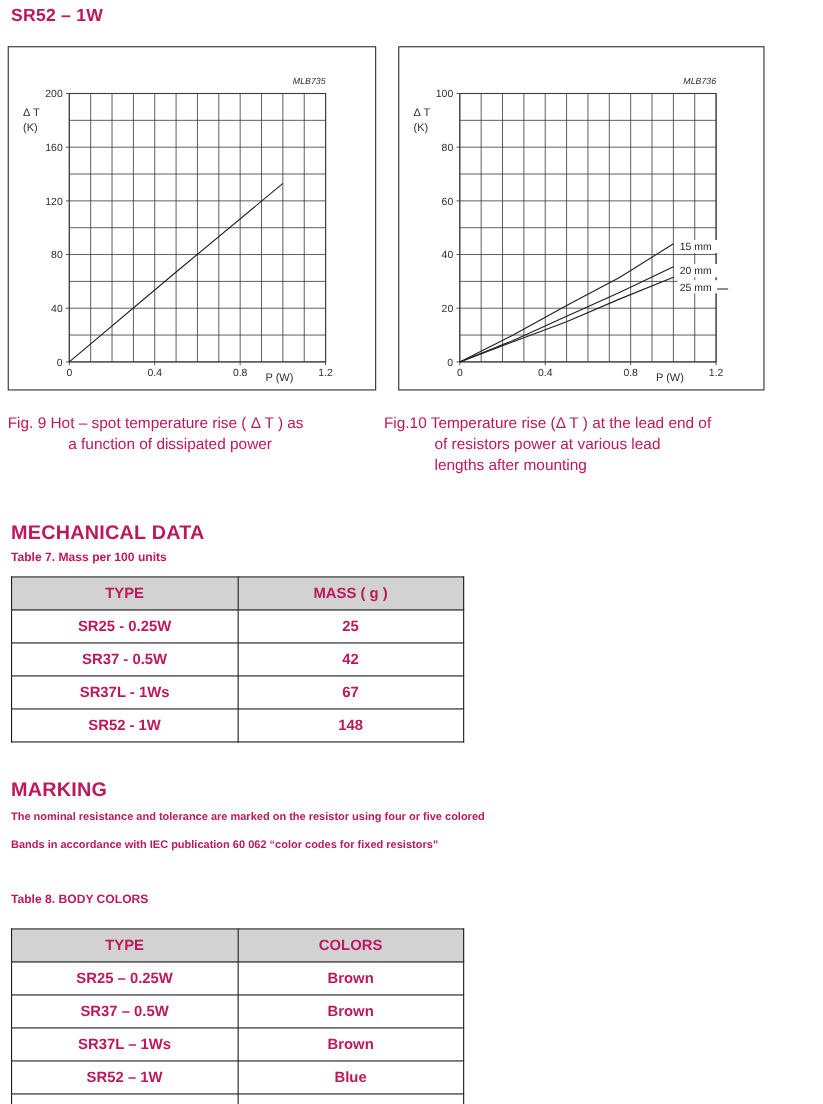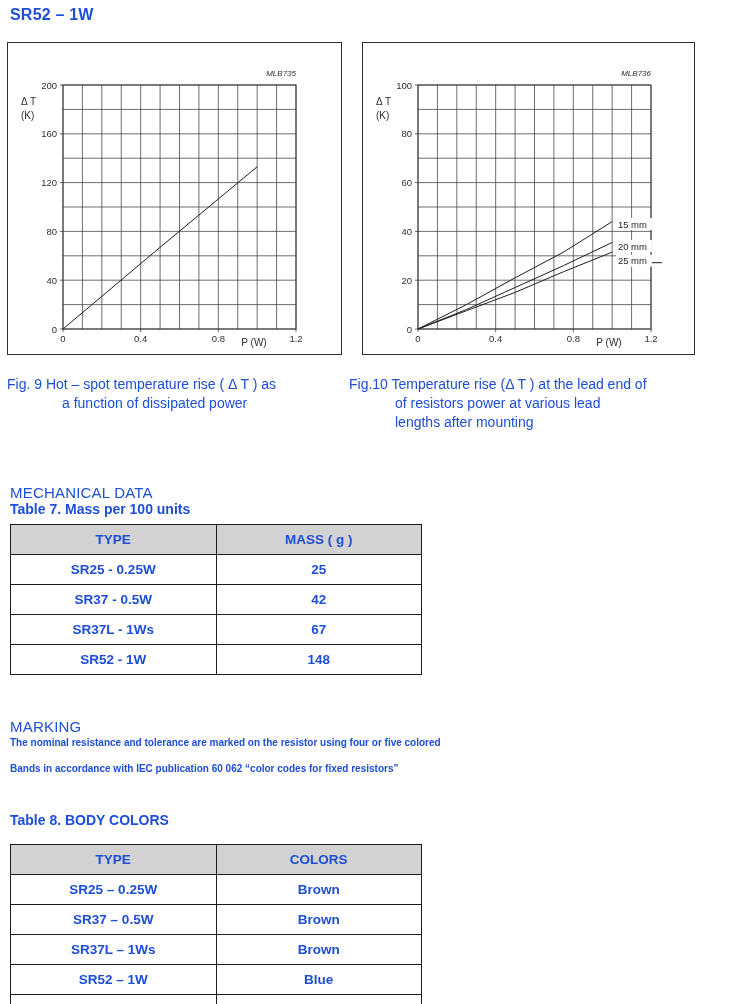--- a/index.html
+++ b/index.html
@@ -1,28 +1,28 @@
 <!DOCTYPE html>
 <html><head>
 <meta charset="utf-8">
 <style>
   html,body{margin:0;padding:0;background:#fff;}
   .page{
     position:relative;width:748px;height:1004px;background:#ffffff;
-    overflow:hidden;font-family:"Liberation Sans",sans-serif;color:#1d4ed8;
+    overflow:hidden;font-family:"Liberation Sans",sans-serif;color:#be185d;
   }
   .abs{position:absolute;}
   .doc-title{font-weight:bold;font-size:16px;letter-spacing:0.2px;}
   .figbox{border:1px solid #2e2e2e;background:#fff;}
   .figbox svg{display:block;}
   .caption{font-weight:normal;font-size:14px;line-height:19px;white-space:nowrap;}
   .indent9{margin-left:55px;}
   .indent10{margin-left:46px;}
-  .heading{font-weight:normal;font-size:15px;letter-spacing:0.2px;margin-top:10px;}
-  .tbltitle{font-weight:bold;font-size:14px;}
+  .heading{font-weight:bold;font-size:18px;letter-spacing:0.2px;}
+  .tbltitle{font-weight:bold;font-size:11px;}
   table.data{border-collapse:collapse;width:412px;table-layout:fixed;}
   table.data th,table.data td{
     border:1px solid #1c1c1c;height:29px;text-align:center;vertical-align:middle;
     font-weight:bold;font-size:13.5px;padding:0;font-family:"Liberation Sans",sans-serif;
   }
   table.data th{background:#d2d2d2;}
   .marking-line{font-weight:bold;font-size:10px;height:26px;white-space:nowrap;}
   svg text{font-family:"Liberation Sans",sans-serif;}
 </style>
 </head>

